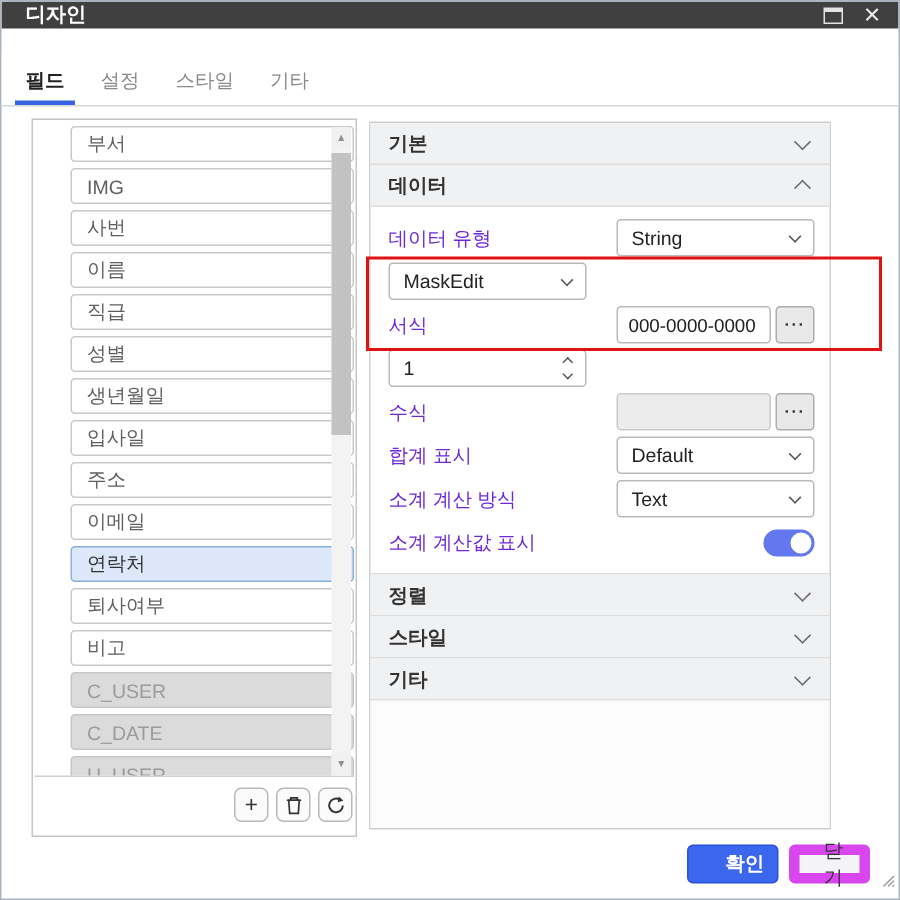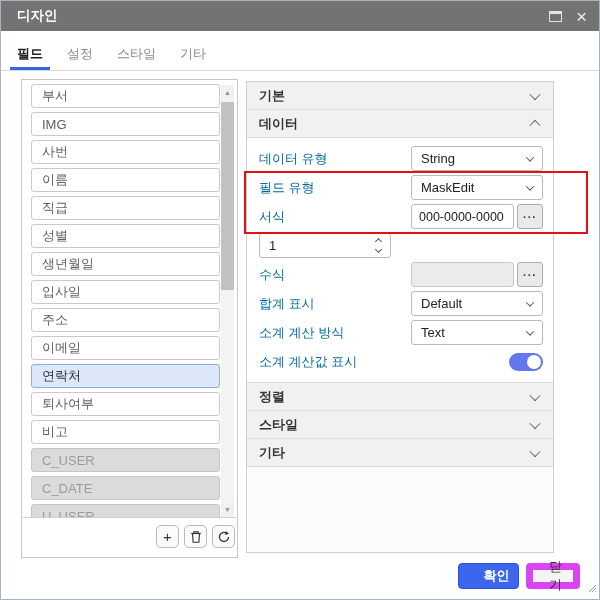--- a/index.html
+++ b/index.html
@@ -3,41 +3,41 @@
 <meta charset="utf-8">
 <style>
   * { box-sizing: border-box; margin: 0; padding: 0; }
   html,body { width:600px; height:600px; }
   body { font-family: "Liberation Sans", "DejaVu Sans", sans-serif; background:#fff; }
 
   .dialog { position:relative; width:600px; height:600px; background:#fff;
             border:1px solid #aab3c0; overflow:hidden; }
 
   
-  .titlebar { position:absolute; left:0; top:0; width:100%; height:30px;
-              background:#737373; display:flex; align-items:center; padding:0 12px 0 16px; }
+  .titlebar { position:absolute; left:0; top:0; width:100%; height:18px;
+              background:#404040; display:flex; align-items:center; padding:0 12px 0 16px; }
   .title { color:#fff; font-weight:bold; font-size:13.5px; }
   .win-controls { margin-left:auto; display:flex; align-items:center; gap:14px; }
   .max-icon { width:13px; height:11px; border:1px solid #e3e3e3; border-top:3px solid #e3e3e3; }
   .close-icon { color:#ececec; font-size:19px; line-height:1; font-weight:400; cursor:default; }
 
   
   .tabbar { position:absolute; left:0; top:34px; width:100%; height:36px;
             border-bottom:1px solid #d8d8d8; display:flex; align-items:stretch; padding-left:9px; background:#fff; }
   .tab { padding:10px 7px 0 7px; margin-right:10px; font-size:13px; color:#8a8a8a;
          position:relative; min-width:34px; text-align:center; }
   .tab.active { color:#222; font-weight:bold; }
   .tab.active::after { content:""; position:absolute; left:0; right:0; bottom:0; height:3px; background:#3565e3; }
 
   
   .left-panel { position:absolute; left:20px; top:78px; width:217px; height:479px;
                 border:1px solid #c6c6c6; background:#fff; }
   .list-viewport { position:absolute; left:1px; right:1px; top:4px; height:434px;
                    overflow:hidden; border-bottom:1px solid #cfcfcf; }
-  .field-item { width:189px; height:24px; margin:0 0 4px 8px; border:1px solid #c9c9c9;
+  .field-item { width:189px; height:24px; margin:0 0 4px 24px; border:1px solid #c9c9c9;
                 border-radius:3px; background:#fff; font-size:13px; color:#5e5e5e;
                 display:flex; align-items:center; padding-left:10px; }
   .field-item.selected { background:#dce8fa; border-color:#8aaede; color:#333; }
   .field-item.disabled { background:#dbdbdb; border-color:#c6c6c6; color:#9b9b9b; }
 
   .scrollbar { position:absolute; right:3px; top:5px; width:13px; height:432px; background:#f3f3f3; }
   .sb-btn { width:13px; height:15px; background:#f1f1f1; color:#8f8f8f; font-size:7px;
             display:flex; align-items:center; justify-content:center; }
   .sb-btn.down { position:absolute; bottom:0; }
   .sb-thumb { position:absolute; top:17px; left:0; width:13px; height:188px; background:#c2c2c2; }
@@ -52,21 +52,21 @@
   .acc-header { height:28px; background:#f0f1f3; border-bottom:1px solid #dcdcdc;
                 display:flex; align-items:center; padding:0 14px 0 12px; font-size:13px;
                 font-weight:bold; color:#333; flex:0 0 auto; }
   .chev { width:8px; height:8px; border-right:1.7px solid #6b6b6b; border-bottom:1.7px solid #6b6b6b;
           margin-left:auto; }
   .chev.down { transform:rotate(45deg) translate(-1px,-1px); }
   .chev.up { transform:rotate(-135deg) translate(-1px,-1px); }
 
   .rows { padding:6px 0 6px 0; border-bottom:1px solid #dcdcdc; flex:0 0 auto; }
   .prop-row { height:29px; display:flex; align-items:center; padding:0 10px 0 12px; }
-  .prop-label { flex:1; font-size:13px; color:#0369a1; }
+  .prop-label { flex:1; font-size:13px; color:#6d28d9; }
   .select { width:132px; height:25px; border:1px solid #b9b9b9; border-radius:3px; background:#fff;
             display:flex; align-items:center; padding:0 9px; font-size:13px; color:#222; }
   .select .chev { width:6px; height:6px; border-color:#555; }
   .input-group { display:flex; width:132px; gap:3px; }
   .text-input { flex:1; height:25px; border:1px solid #b9b9b9; border-radius:3px; background:#fff;
                 display:flex; align-items:center; padding:0 7px; font-size:12.5px; color:#222; white-space:nowrap; }
   .text-input.disabled { background:#ececec; border-color:#c9c9c9; }
   .ellipsis-btn { width:26px; height:25px; border:1px solid #adadad; border-radius:3px; background:#e9e9e9;
                   display:flex; align-items:center; justify-content:center; font-size:11px;
                   font-weight:bold; color:#333; letter-spacing:1px; }
@@ -177,21 +177,20 @@
 
       <div class="prop-row">
         <span class="prop-label">데이터 유형</span>
         <div class="select">
           <span>String</span>
           <i class="chev down"></i>
         </div>
       </div>
 
       <div class="prop-row">
-        <span class="prop-label">필드 유형</span>
         <div class="select">
           <span>MaskEdit</span>
           <i class="chev down"></i>
         </div>
       </div>
 
       <div class="prop-row">
         <span class="prop-label">서식</span>
         <div class="input-group">
           <div class="text-input">000-0000-0000</div>

